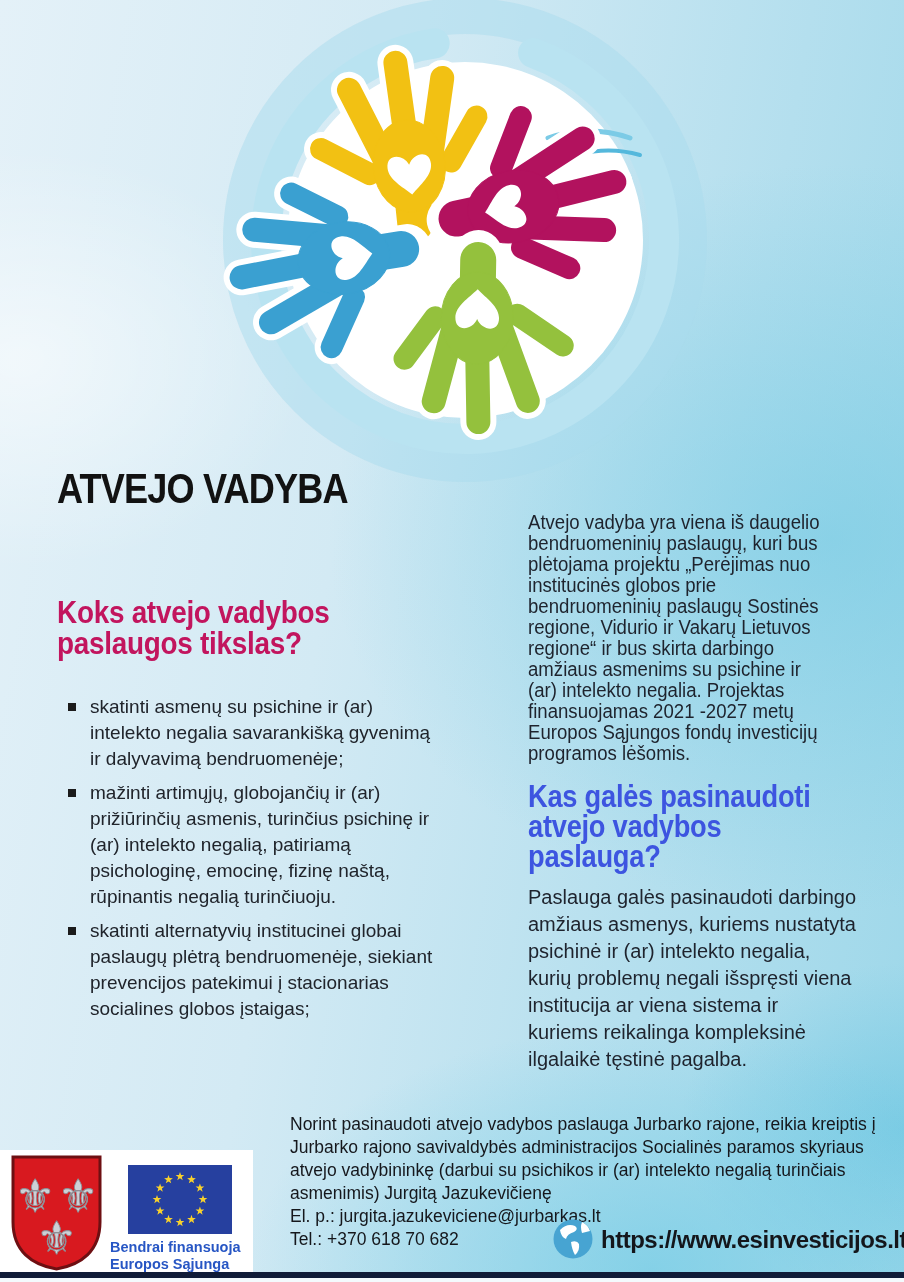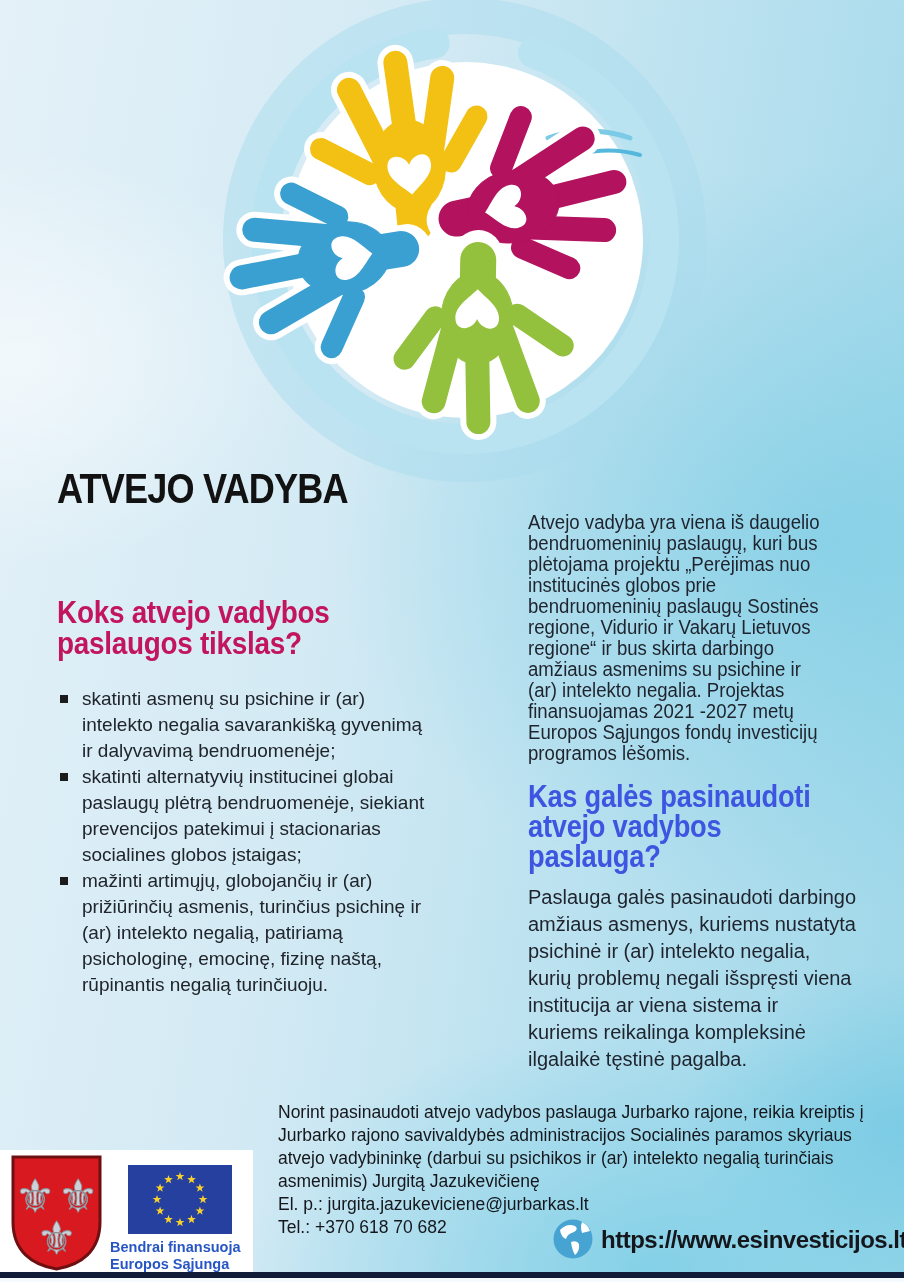--- a/index.html
+++ b/index.html
@@ -23,21 +23,21 @@
   }
   .pink-heading{
     left:57px;top:597px;
     font-size:31px;line-height:31px;font-weight:bold;color:#c2155e;
     transform:scaleX(0.9);transform-origin:0 0;letter-spacing:-0.3px;
   }
   .bullet-list{
     left:58px;top:686px;width:420px;margin:0;padding:0;list-style:none;
     font-size:19px;line-height:26px;color:#20242b;
   }
-  .bullet-list li{position:relative;padding-left:24px;margin:0;}
+  .bullet-list li{position:relative;padding-left:24px;margin:8px;}
   .bullet-list li .sq{
     position:absolute;left:2px;top:9px;width:8px;height:8px;background:#1b1b1b;
   }
   .right-intro{
     left:528px;top:512px;width:400px;
     font-size:20px;line-height:21px;color:#1e232d;
     transform:scaleX(0.93);transform-origin:0 0;
   }
   .blue-heading{
     left:528px;top:782px;
@@ -120,32 +120,32 @@
 
 <ul class="abs bullet-list">
   <li>
     <span class="sq"></span>
     <span class="pre">skatinti asmenų su psichine ir (ar)
 intelekto negalia savarankišką gyvenimą
 ir dalyvavimą bendruomenėje;</span>
   </li>
   <li>
     <span class="sq"></span>
-    <span class="pre">skatinti alternatyvių institucinei globai
-paslaugų plėtrą bendruomenėje, siekiant
-prevencijos patekimui į stacionarias
-socialines globos įstaigas;</span>
-  </li>
-  <li>
-    <span class="sq"></span>
     <span class="pre">mažinti artimųjų, globojančių ir (ar)
 prižiūrinčių asmenis, turinčius psichinę ir
 (ar) intelekto negalią, patiriamą
 psichologinę, emocinę, fizinę naštą,
 rūpinantis negalią turinčiuoju.</span>
+  </li>
+  <li>
+    <span class="sq"></span>
+    <span class="pre">skatinti alternatyvių institucinei globai
+paslaugų plėtrą bendruomenėje, siekiant
+prevencijos patekimui į stacionarias
+socialines globos įstaigas;</span>
   </li>
 </ul>
 
 <p class="abs pre right-intro" style="margin:0">Atvejo vadyba yra viena iš daugelio
 bendruomeninių paslaugų, kuri bus
 plėtojama projektu „Perėjimas nuo
 institucinės globos prie
 bendruomeninių paslaugų Sostinės
 regione, Vidurio ir Vakarų Lietuvos
 regione“ ir bus skirta darbingo
@@ -160,21 +160,21 @@
 paslauga?</h2>
 
 <p class="abs pre right-body" style="margin:0">Paslauga galės pasinaudoti darbingo
 amžiaus asmenys, kuriems nustatyta
 psichinė ir (ar) intelekto negalia,
 kurių problemų negali išspręsti viena
 institucija ar viena sistema ir
 kuriems reikalinga kompleksinė
 ilgalaikė tęstinė pagalba.</p>
 
-<p class="abs pre contact-block" style="margin:0">Norint pasinaudoti atvejo vadybos paslauga Jurbarko rajone, reikia kreiptis į
+<p class="abs pre contact-block" style="margin:12px">Norint pasinaudoti atvejo vadybos paslauga Jurbarko rajone, reikia kreiptis į
 Jurbarko rajono savivaldybės administracijos Socialinės paramos skyriaus
 atvejo vadybininkę (darbui su psichikos ir (ar) intelekto negalią turinčiais
 asmenimis) Jurgitą Jazukevičienę
 El. p.: jurgita.jazukeviciene@jurbarkas.lt
 Tel.: +370 618 70 682</p>
 
 <div class="abs logo-box"></div>
 
 <svg class="abs coa" width="97" height="118" viewBox="0 0 97 118">
   <path d="M5,3 H92 V68 C92,97 73,111 48.5,115 C24,111 5,97 5,68 Z" fill="#d8191f" stroke="#6e0f12" stroke-width="3"></path>

